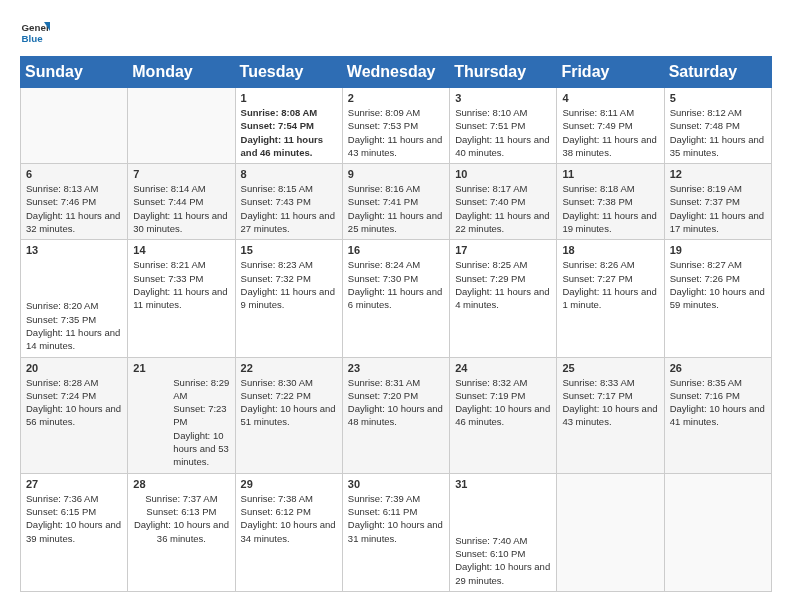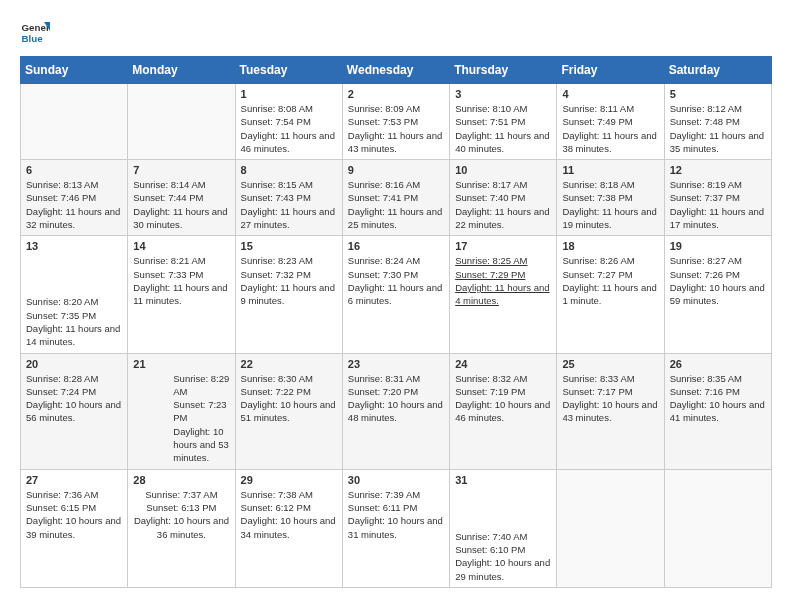--- a/index.html
+++ b/index.html
@@ -41,21 +41,21 @@
     table {
       width: 100%;
       border-collapse: collapse;
       font-size: 10px;
     }
     thead tr th {
       background-color: #2e6db4;
       color: #fff;
       padding: 6px 4px;
       text-align: left;
-      font-size: 12px;
+      font-size: 16px;
       font-weight: bold;
       border: 1px solid #2e6db4;
     }
     tbody tr td {
       border: 1px solid #ccc;
       vertical-align: top;
       padding: 4px 5px;
       width: 107px;
       min-height: 70px;
       background: #fff;
@@ -111,21 +111,21 @@
         <th>Friday</th>
         <th>Saturday</th>
       </tr>
   </thead>
   <tbody id="calendar-body">
   <tr>
         <td class="empty-cell"></td>
         <td class="empty-cell"></td>
         <td>
           <span class="day-number">1</span>
-          <div class="day-info" style="white-space: pre-line;">Sunrise: 8:08 AM
+          <div class="day-info" style="white-space: pre-line; font-weight: bold;">Sunrise: 8:08 AM
 Sunset: 7:54 PM
 Daylight: 11 hours and 46 minutes.</div>
         </td>
         <td>
           <span class="day-number">2</span>
           <div class="day-info" style="white-space: pre-line;">Sunrise: 8:09 AM
 Sunset: 7:53 PM
 Daylight: 11 hours and 43 minutes.</div>
         </td>
         <td>
@@ -211,21 +211,21 @@
 Daylight: 11 hours and 9 minutes.</div>
         </td>
         <td>
           <span class="day-number">16</span>
           <div class="day-info" style="white-space: pre-line;">Sunrise: 8:24 AM
 Sunset: 7:30 PM
 Daylight: 11 hours and 6 minutes.</div>
         </td>
         <td>
           <span class="day-number">17</span>
-          <div class="day-info" style="white-space: pre-line; text-decoration: underline;">Sunrise: 8:25 AM
+          <div class="day-info" style="white-space: pre-line;">Sunrise: 8:25 AM
 Sunset: 7:29 PM
 Daylight: 11 hours and 4 minutes.</div>
         </td>
         <td>
           <span class="day-number">18</span>
           <div class="day-info" style="white-space: pre-line;">Sunrise: 8:26 AM
 Sunset: 7:27 PM
 Daylight: 11 hours and 1 minute.</div>
         </td>
         <td>

